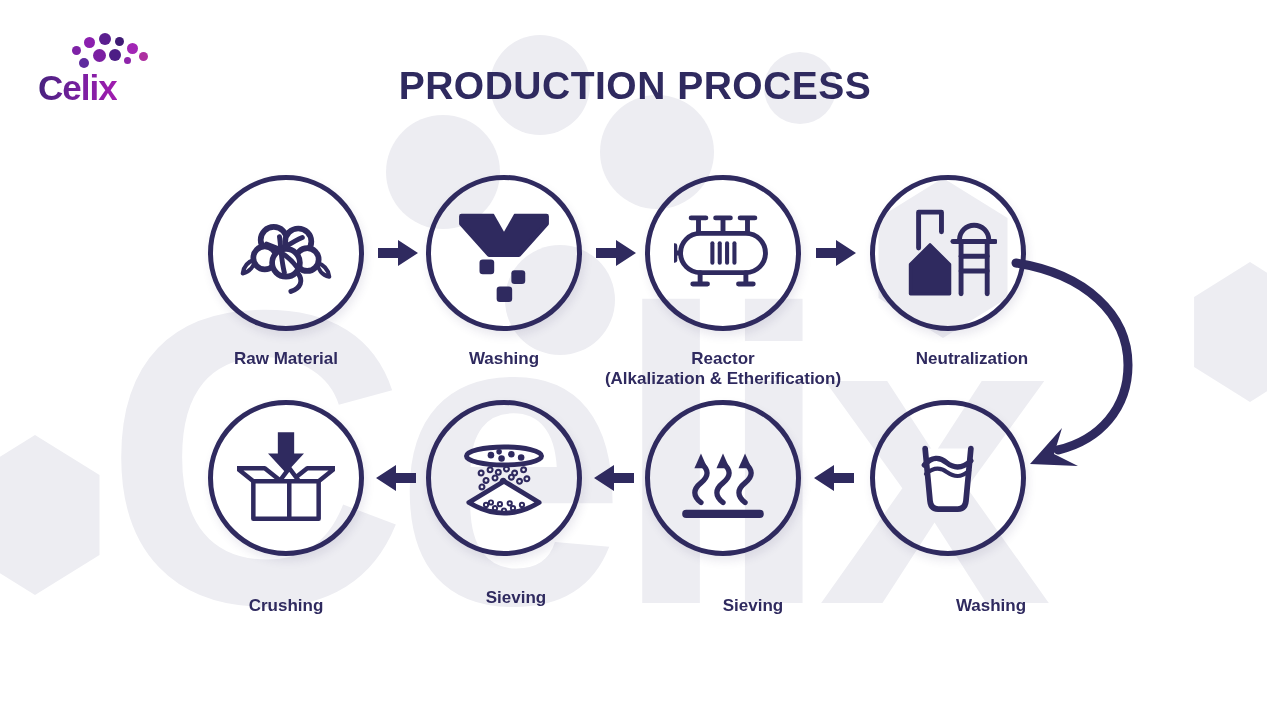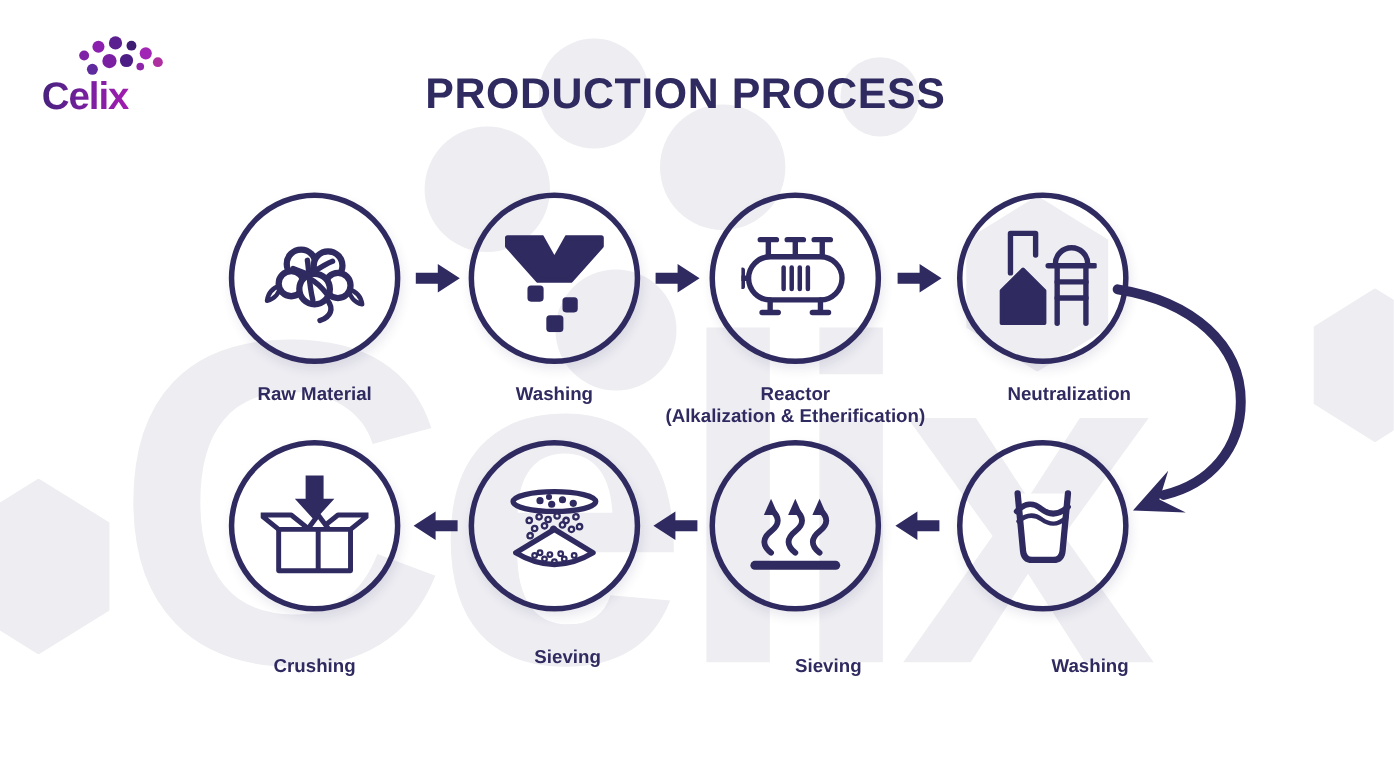--- a/index.html
+++ b/index.html
@@ -24,21 +24,21 @@
     position:absolute;left:0;bottom:0;
     font-size:35px;font-weight:bold;letter-spacing:-1px;
     background:linear-gradient(92deg,#46227d 0%,#7b1fa2 55%,#a21caf 100%);
     -webkit-background-clip:text;background-clip:text;
     color:transparent;
   }
   .logo-dot{position:absolute;border-radius:50%;}
   
   .title{
     position:absolute;left:0;top:64px;width:1246px;text-align:center;
-    font-size:39px;font-weight:bold;letter-spacing:0.5px;color:#2f2a5f;
+    font-size:39px;font-weight:bold;letter-spacing:0.5px;color:#2f2a5f;padding-left:12px;
   }
   
   .ring{
     position:absolute;width:146px;height:146px;border-radius:50%;
     border:5px solid #2f2a5f;background:transparent;
     display:flex;align-items:center;justify-content:center;
     box-shadow:2px 5px 10px rgba(47,42,96,0.10);
   }
   .steplabel{
     position:absolute;width:280px;text-align:center;

